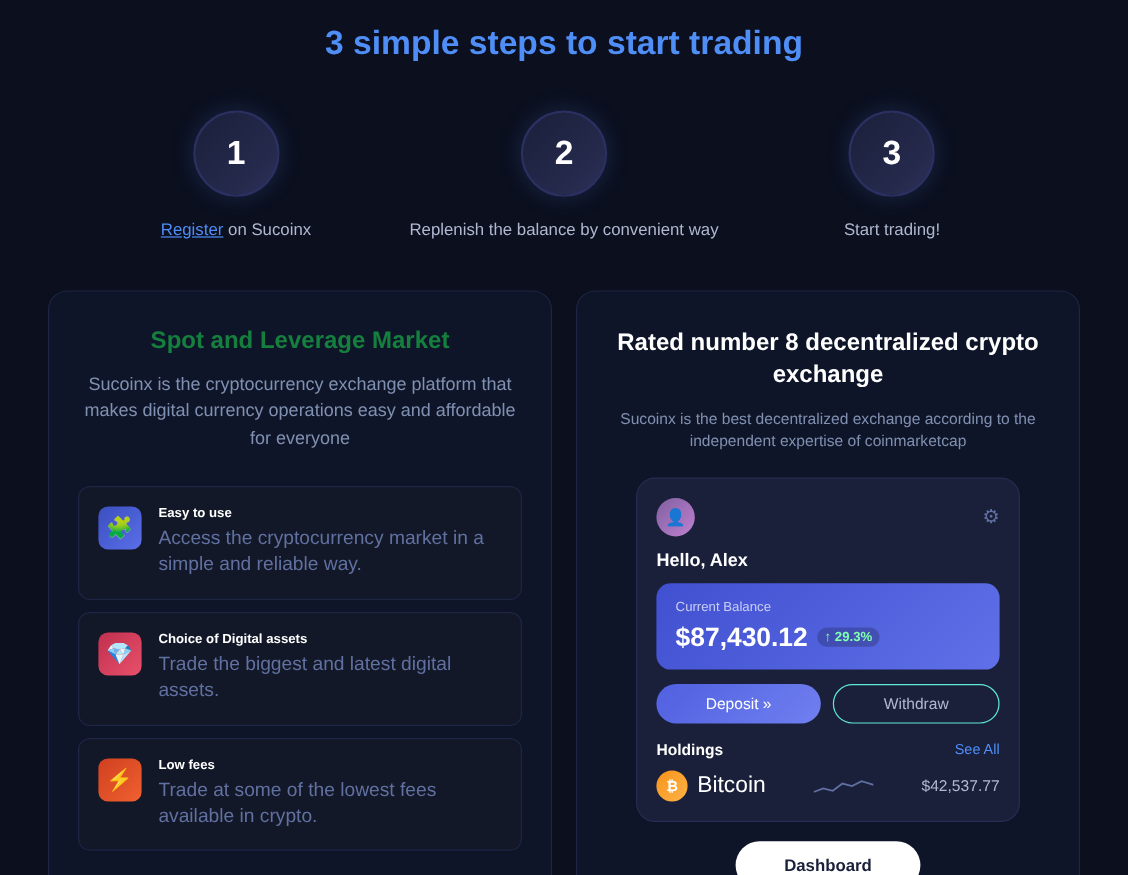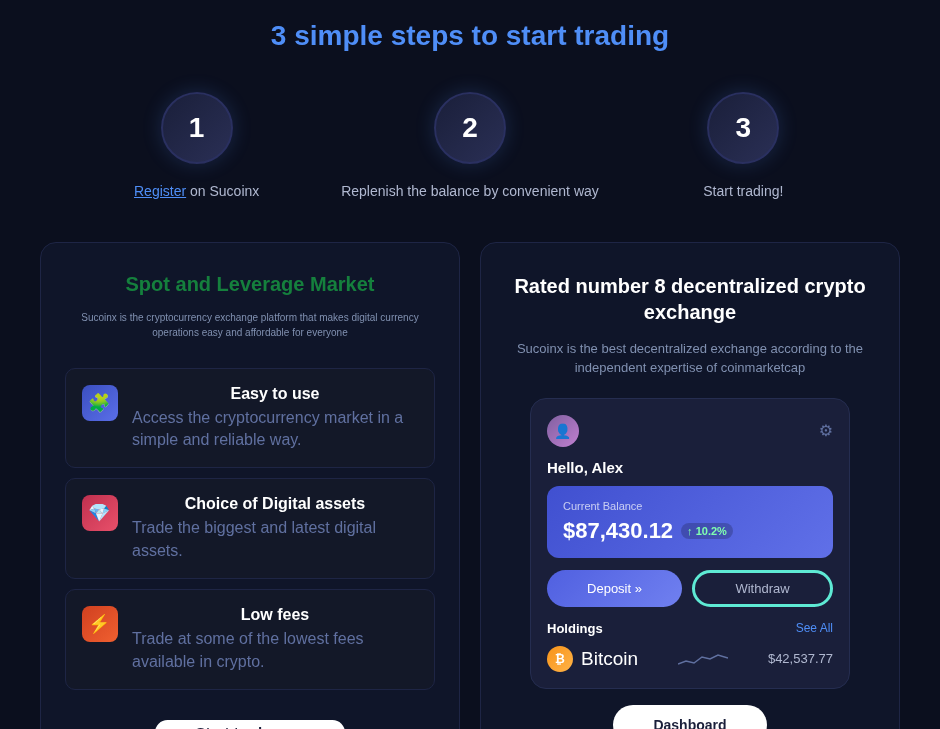--- a/index.html
+++ b/index.html
@@ -88,21 +88,21 @@
       flex-direction: column;
     }
     .card-left h2 {
       font-size: 20px;
       font-weight: 700;
       text-align: center;
       margin-bottom: 14px;
       color: #15803d;
     }
     .card-left .subtitle {
-      font-size: 10px;
+      font-size: 15px;
       color: #8090b0;
       text-align: center;
       margin-bottom: 28px;
       line-height: 1.5;
     }
 
     
     .feature-item {
       display: flex;
       align-items: flex-start;
@@ -121,25 +121,24 @@
       align-items: center;
       justify-content: center;
       font-size: 18px;
       flex-shrink: 0;
     }
     .icon-blue { background: linear-gradient(135deg, #3b4fc0, #5a6ee8); }
     .icon-pink { background: linear-gradient(135deg, #c0304f, #e8506a); }
     .icon-orange { background: linear-gradient(135deg, #d04020, #f06030); }
 
     .feature-text h3 {
-      font-size: 16px;
+      font-size: 11px;
       font-weight: 600;
       margin-bottom: 4px;
       color: #ffffff;
-      text-align: center;
     }
     .feature-text p {
       font-size: 16px;
       color: #6070a0;
       line-height: 1.4;
     }
 
     .start-btn-wrapper {
       text-align: center;
       margin-top: 20px;
@@ -257,21 +256,21 @@
       border-radius: 20px;
       padding: 8px 16px;
       font-size: 13px;
       cursor: pointer;
       font-weight: 500;
     }
     .action-btn-withdraw {
       flex: 1;
       background: transparent;
       color: #b0b8d0;
-      border: 3px solid #5eead4;
+      border: 1px solid #5eead4;
       border-radius: 20px;
       padding: 8px 16px;
       font-size: 13px;
       cursor: pointer;
     }
 
     .holdings-header {
       display: flex;
       justify-content: space-between;
       align-items: center;
@@ -406,21 +405,21 @@
       <div class="dashboard-mockup">
         <div class="dash-header">
           <div class="avatar">👤</div>
           <div class="gear-icon">⚙</div>
         </div>
         <div class="hello-text">Hello, Alex</div>
         <div class="balance-card">
           <div class="balance-label">Current Balance</div>
           <div class="balance-amount">
             <span>$87,430.12</span>
-            <span class="balance-change">↑ 10.2%</span>
+            <span class="balance-change">↑ 29.3%</span>
           </div>
         </div>
         <div class="action-buttons">
           <button class="action-btn-deposit">Deposit »</button>
           <button class="action-btn-withdraw">Withdraw</button>
         </div>
         <div class="holdings-header">
           <span class="holdings-title">Holdings</span>
           <span class="see-all">See All</span>
         </div>

